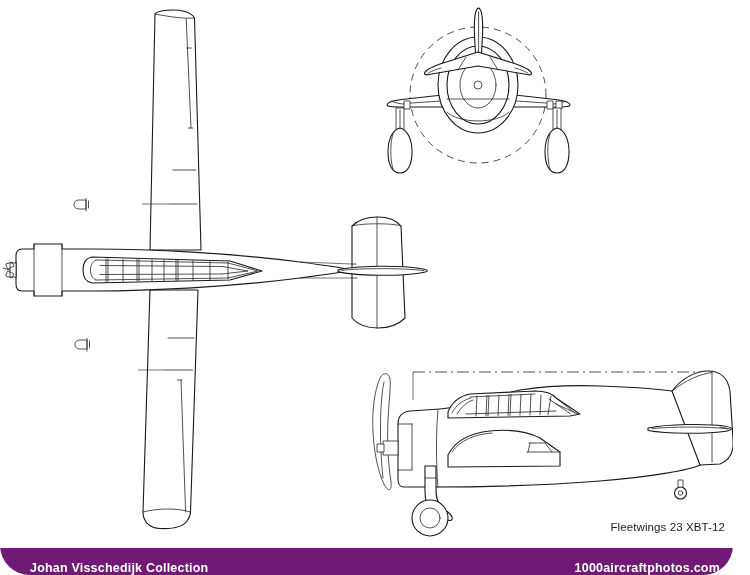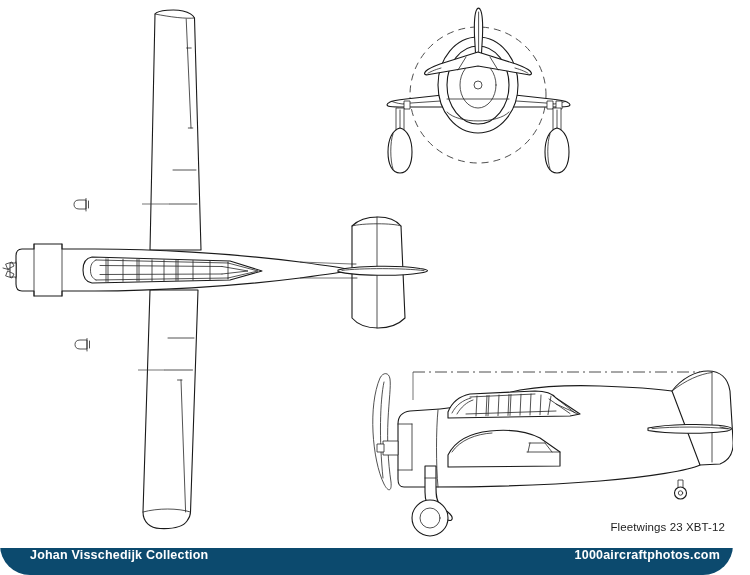--- a/index.html
+++ b/index.html
@@ -40,23 +40,23 @@
     letter-spacing: 0.1px;
     white-space: nowrap;
     font-family: "Liberation Sans", sans-serif;
   }
   #footer-bar {
     position: absolute;
     left: 0;
     top: 548px;
     width: 750px;
     height: 27px;
-    background: #0c4a6e;
+    background: #701a75;
     display: flex;
-    align-items: flex-start;
+    align-items: flex-end;
     justify-content: space-between;
   }
   .footer-text {
     color: #ffffff;
     font-size: 12.5px;
     font-weight: bold;
     letter-spacing: 0.2px;
     white-space: nowrap;
     font-family: "Liberation Sans", sans-serif;
   }

